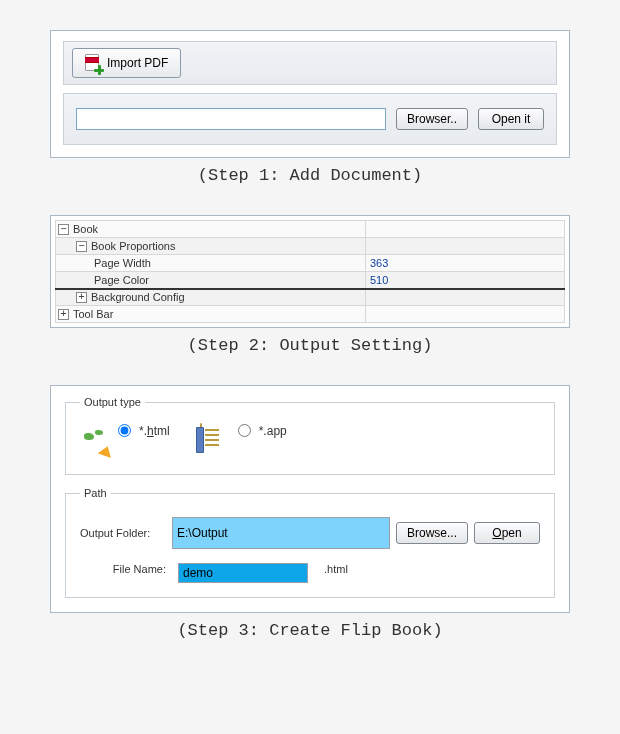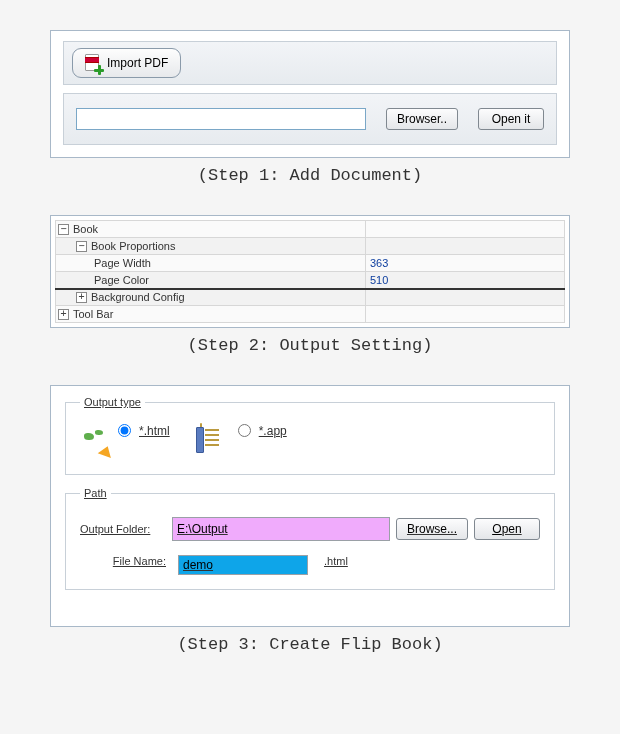--- a/index.html
+++ b/index.html
@@ -29,21 +29,21 @@
   .step1-top {
     border: 1px solid #c8d0d8;
     background: linear-gradient(#f2f4f7, #e7ebef);
     padding: 6px 8px;
     margin-bottom: 8px;
   }
   .import-btn {
     display: inline-flex; align-items: center;
     background: linear-gradient(#fdfdfd, #e7e9ec);
     border: 1px solid #8a9aaa;
-    border-radius: 9px;
+    border-radius: 3px;
     padding: 5px 12px;
     font-size: 12px;
     cursor: pointer;
     gap: 6px;
   }
   .pdf-icon { position: relative; width: 16px; height: 18px; }
   .pdf-icon .page {
     width: 14px; height: 17px; background: #fff;
     border: 1px solid #999; border-radius: 1px;
     position: absolute; top: 0; left: 0;
@@ -59,21 +59,21 @@
   .pdf-icon .plus::before, .pdf-icon .plus::after {
     content: ""; position: absolute; background: #2a9b2a; border-radius: 1px;
   }
   .pdf-icon .plus::before { left: 4px; top: 0; width: 3px; height: 10px; }
   .pdf-icon .plus::after  { left: 0; top: 4px; width: 10px; height: 3px; }
 
   .step1-bottom {
     border: 1px solid #c8d0d8;
     background: linear-gradient(#f2f4f7, #e7ebef);
     padding: 14px 12px;
-    display: flex; align-items: center; gap: 20px;
+    display: flex; align-items: center; gap: 10px;
   }
   .textfield {
     flex: 1;
     height: 22px;
     border: 1px solid #7aa7c7;
     background: #fff;
     padding: 0 4px;
     font-size: 12px;
   }
   .btn {
@@ -117,21 +117,21 @@
     font-family: monospace;
   }
   .colorbox {
     display: inline-block; width: 12px; height: 12px;
     border: 1px solid #666; background: #fff;
     margin-right: 4px; vertical-align: middle;
   }
   .tree tr.sep td { border-top: 2px solid #333; }
 
   
-  .step3 { padding: 10px 14px 24px; text-decoration: underline; }
+  .step3 { padding: 10px 14px 2px; }
   fieldset {
     border: 1px solid #c8d0d8;
     padding: 10px 14px 14px;
     margin-bottom: 12px;
   }
   legend { font-size: 11px; padding: 0 4px; color: #333; }
   .otype-row { display: flex; align-items: center; gap: 30px; }
   .otype-opt { display: flex; gap: 8px; }
   .otype-opt input[type=radio] { width: 13px; height: 13px; }
   .otype-opt label { font-size: 12px; }
@@ -162,21 +162,21 @@
   }
   .appicon::after {
     content: ""; position: absolute; left: 4px; top: 5px; width: 14px; height: 2px;
     background: #bb9a3f; box-shadow: 0 5px 0 #bb9a3f, 0 10px 0 #bb9a3f, 0 15px 0 #bb9a3f;
   }
   .white-swatch {
     width: 90px; height: 42px; background: #fff;
   }
   .path-row { display: flex; align-items: center; gap: 6px; margin-bottom: 14px; margin-top: 8px; }
   .path-row .lbl { width: 86px; font-size: 11px; }
-  .path-input { flex: 1; height: 24px; border: 1px solid #9aa0a6; background: #f0abfc; padding: 0 4px; font-size: 12px; }
+  .path-input { flex: 1; height: 32px; border: 1px solid #9aa0a6; background: #7dd3fc; padding: 0 4px; font-size: 12px; }
   .fname-row { display: flex; align-items: flex-start; gap: 12px; margin-left: 22px; }
   .fname-row .lbl { width: 64px; font-size: 11px; text-align: right; }
   .fname-input { width: 130px; height: 20px; border: 1px solid #9aa0a6; background: #0ea5e9; padding: 0 4px; font-size: 12px; }
   .ext { font-size: 11px; margin-left: 4px; }
   .u { text-decoration: underline; }
 </style>
 </head>
 <body>
 
 <div class="panel step1">

